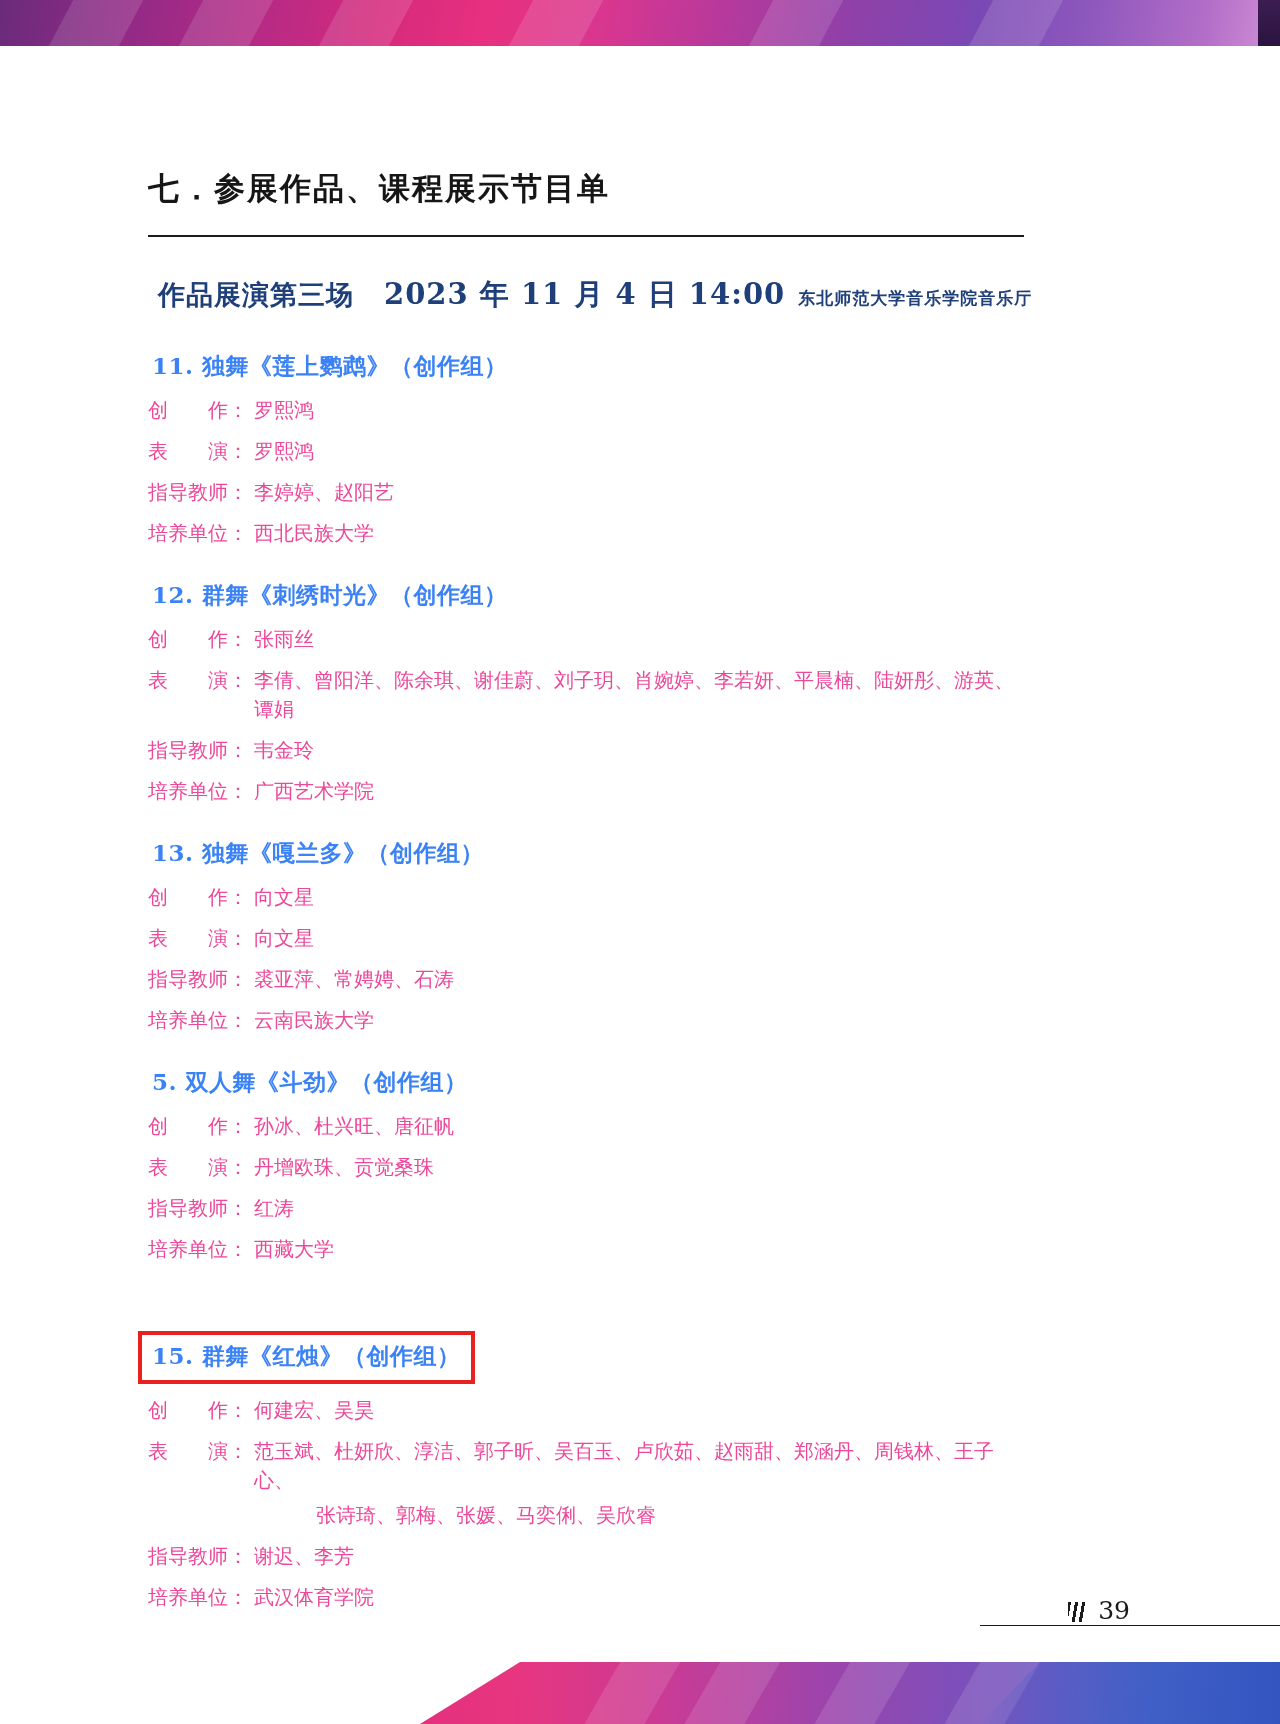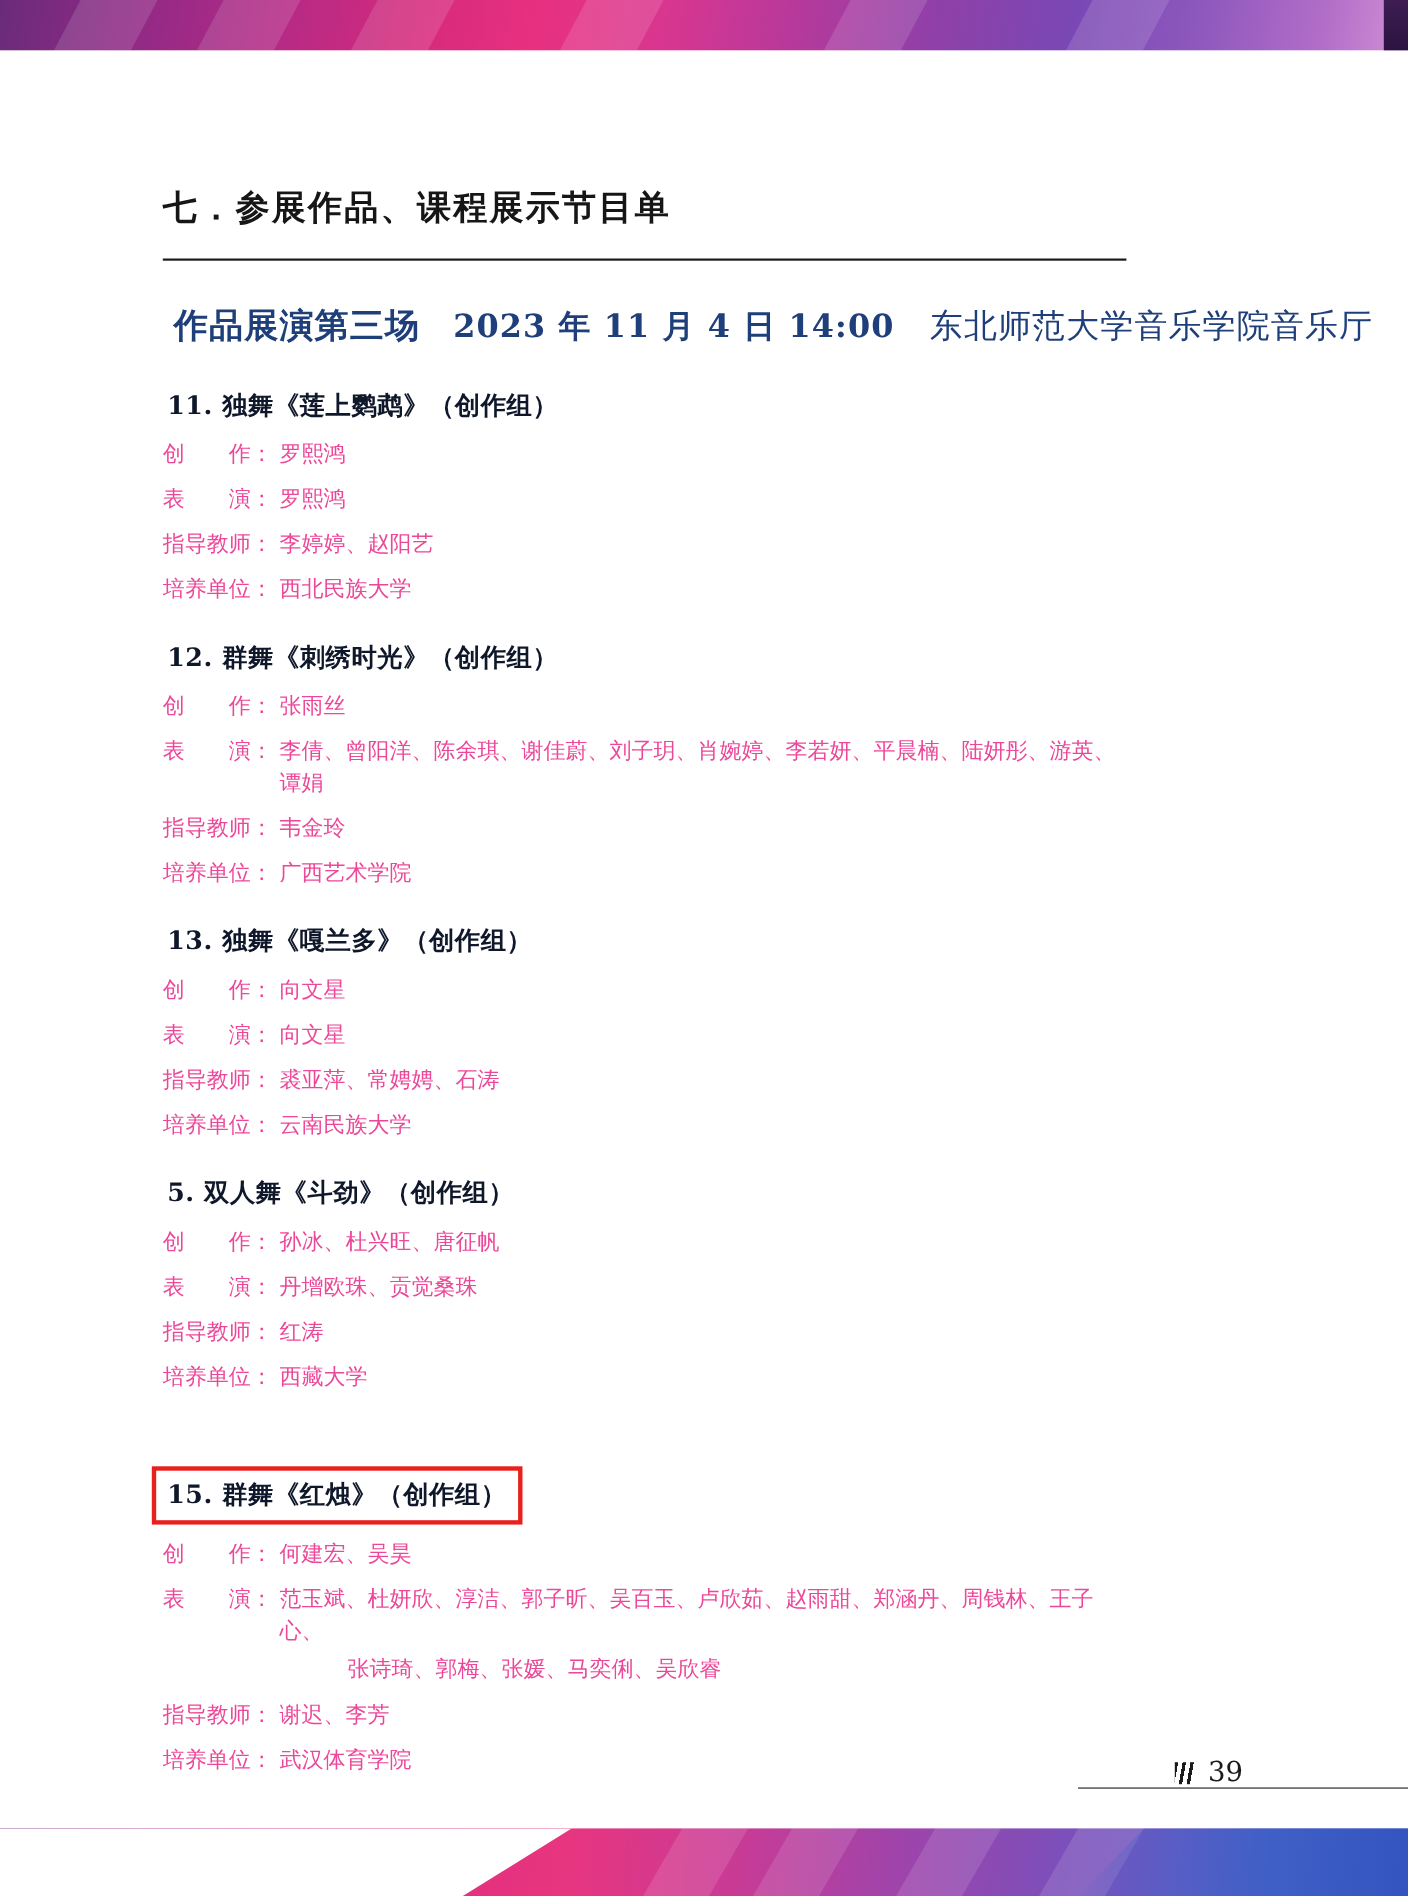--- a/index.html
+++ b/index.html
@@ -128,48 +128,48 @@
     width: 12px;
     height: 26px;
     margin-right: 10px;
     position: relative;
     top: 3px;
     background: linear-gradient(90deg,#2b4f92 0 4px, #ffffff 4px 6px, #2b4f92 6px 12px);
   }
   .session-name {
     font-family: Liberation Sans, sans-serif;
     font-weight: bold;
-    font-size: 31px;
+    font-size: 27px;
     letter-spacing: 1px;
   }
   .session-date {
     font-family: "DejaVu Serif", "Liberation Serif", serif;
     font-weight: bold;
     font-size: 29px;
     letter-spacing: 1px;
     margin-left: 30px;
   }
   .session-venue {
     font-family: "DejaVu Serif", "Liberation Serif", serif;
-    font-weight: normal;
-    font-size: 30px;
+    font-weight: bold;
+    font-size: 17px;
     letter-spacing: 1px;
-    margin-left: 32px;
+    margin-left: 13px;
   }
 
   .program {
     margin-top: 30px;
   }
   .program.first { margin-top: 34px; }
 
   .program-title {
     font-family: "DejaVu Serif", "Liberation Serif", serif;
     font-weight: bold;
     font-size: 23px;
-    color: #0f172a;
+    color: #3b82f6;
     letter-spacing: 0.5px;
     display: inline-block;
     padding: 2px 4px;
   }
   .program.highlighted .program-title {
     border: 4px solid #e8201e;
     padding: 6px 10px 8px 10px;
     margin-left: -10px;
     margin-top: 37px;
   }

